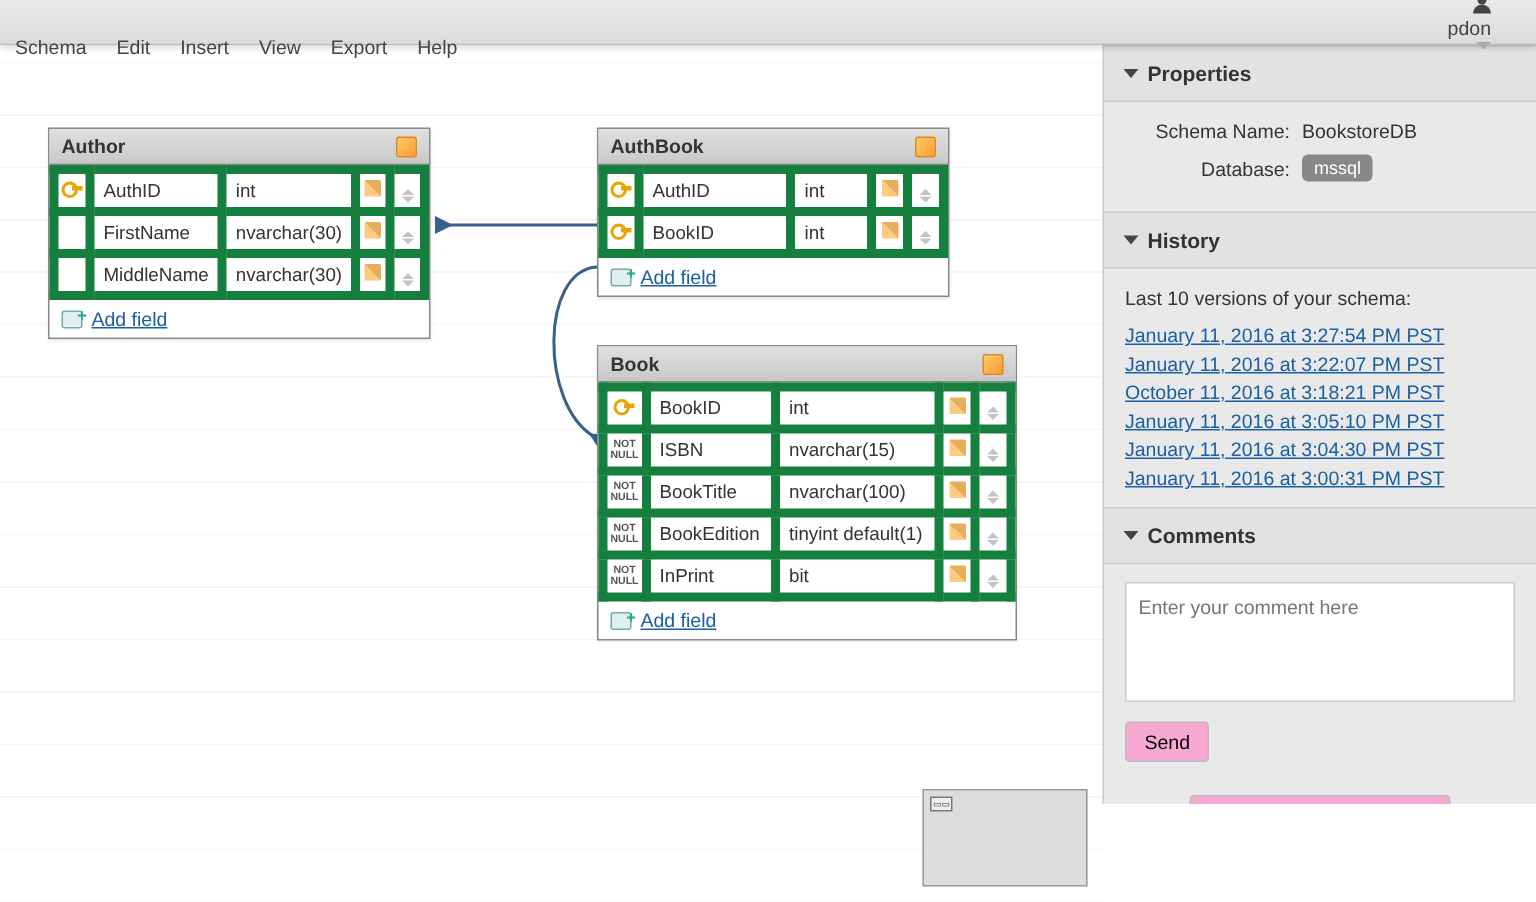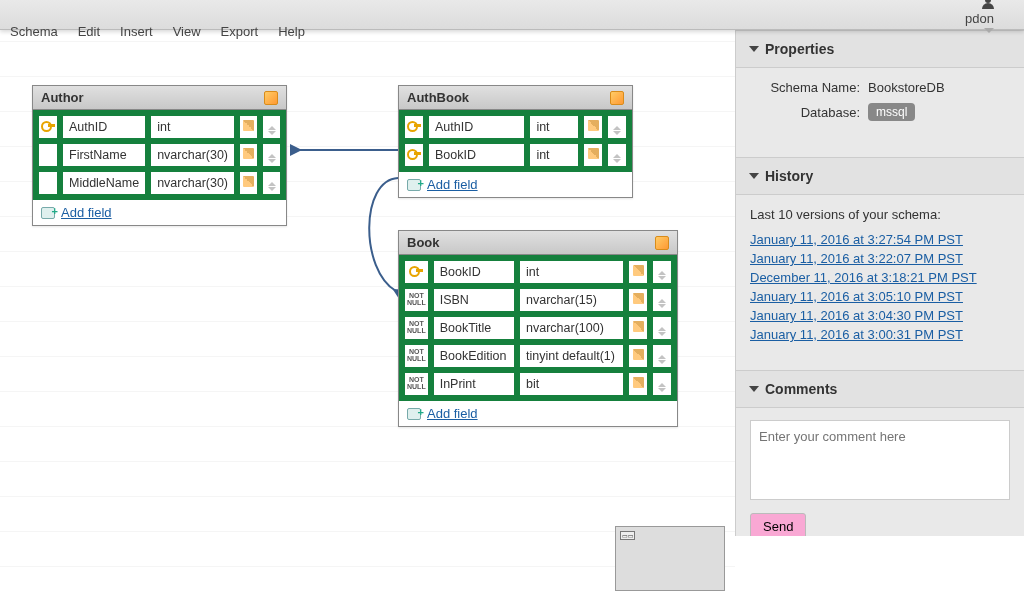--- a/index.html
+++ b/index.html
@@ -56,21 +56,20 @@
   .section-header {
     padding:10px 13px;
     border-bottom:1px solid #ccc;
     border-top:1px solid #ccc;
     font-weight:600;
     font-size:14px;
     display:flex;
     align-items:center;
     gap:6px;
     background:#e2e2e2;
-    margin-top:16px;
   }
   .section-header:first-child { border-top:none; margin-top:30px; border-top:1px solid #ccc;}
   .chev { display:inline-block; width:0; height:0; border-left:5px solid transparent; border-right:5px solid transparent; border-top:6px solid #444; }
   .section-body { padding:12px 14px; font-size:13px; }
   .prop-row { display:flex; margin-bottom:8px; align-items:center;}
   .prop-label { width:110px; text-align:right; margin-right:8px; color:#333;}
   .db-badge { background:#888; color:#fff; padding:2px 8px; border-radius:4px; font-size:12px;}
   .history-list { display:flex; flex-direction:column; gap:4px; margin-top:10px;}
   .history-link { color:#1a5ea3; text-decoration:underline; cursor:pointer; font-size:13px;}
   .comment-box { width:100%; height:80px; border:1px solid #ccc; padding:8px; font-family:inherit; font-size:13px; resize:none;}
@@ -329,21 +328,21 @@
 
   <div class="section-header">
     <span class="chev"></span>
     <span>History</span>
   </div>
   <div class="section-body">
     <div>Last 10 versions of your schema:</div>
     <div class="history-list">
       <a class="history-link">January 11, 2016 at 3:27:54 PM PST</a>
       <a class="history-link">January 11, 2016 at 3:22:07 PM PST</a>
-      <a class="history-link">December 11, 2016 at 3:18:21 PM PST</a>
+      <a class="history-link">October 11, 2016 at 3:18:21 PM PST</a>
       <a class="history-link">January 11, 2016 at 3:05:10 PM PST</a>
       <a class="history-link">January 11, 2016 at 3:04:30 PM PST</a>
       <a class="history-link">January 11, 2016 at 3:00:31 PM PST</a>
     </div>
   </div>
 
   <div class="section-header">
     <span class="chev"></span>
     <span>Comments</span>
   </div>

